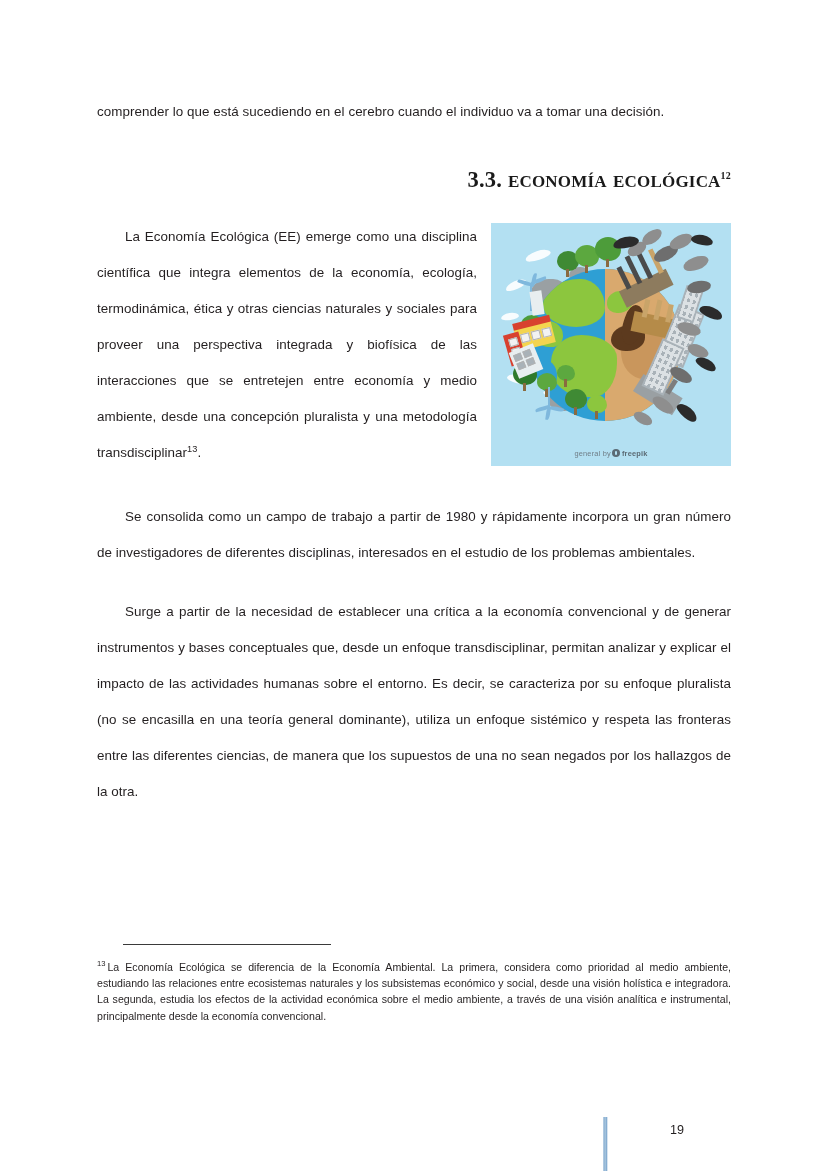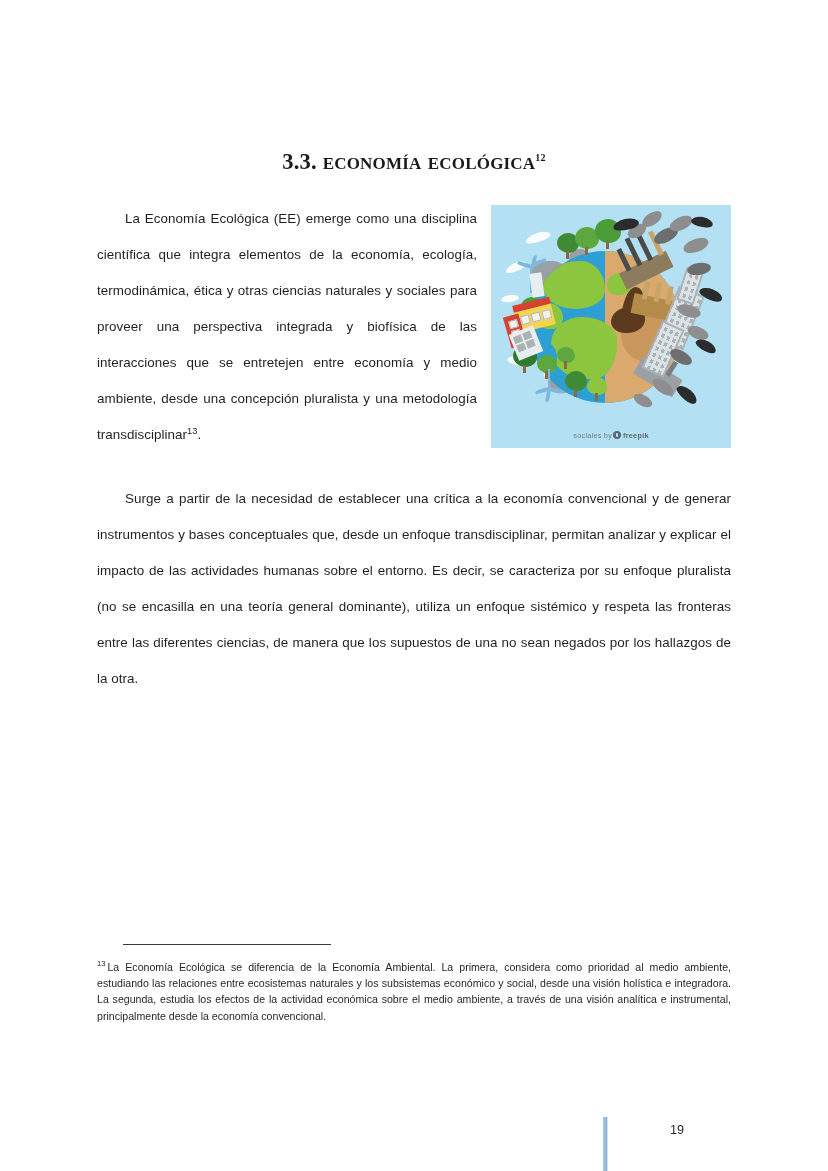--- a/index.html
+++ b/index.html
@@ -48,23 +48,23 @@
   }
 
   sup.fn-ref {
     font-size: 9.2px;
     vertical-align: super;
     line-height: 0;
   }
 
   
   .heading-wrap {
-    margin-top: 54px;
+    margin-top: 36px;
     margin-bottom: 26px;
-    text-align: center;
+    text-align: right;
   }
   .heading {
     display: inline-block;
     font-family: "Liberation Serif", serif;
     font-weight: bold;
     font-size: 22.5px;
     color: #1a1a1a;
     letter-spacing: 0.2px;
   }
   .heading .num { font-size: 22.5px; }
@@ -326,20 +326,21 @@
     z-index: 3;
   }
 </style>
 </head>
 <body>
 
 <div class="page">
 
   <div class="content">
 
+    <p class="body-par">comprender lo que está sucediendo en el cerebro cuando el individuo va a tomar una decisión.</p>
 
 
     <div class="heading-wrap">
       <span class="heading"><span class="num">3.3.</span> <span class="caps">Economía ecológica</span><sup>12</sup></span>
     </div>
 
     <div class="clearfix">
 
       <div class="fig">
         <div class="stage">
@@ -485,29 +486,30 @@
           <div class="smoke dark" style="left:178px;top:146px;width:24px;height:12px;transform:rotate(30deg);"></div>
           <div class="smoke" style="left:160px;top:176px;width:24px;height:12px;transform:rotate(36deg);"></div>
           <div class="smoke" style="left:142px;top:190px;width:20px;height:11px;transform:rotate(28deg);"></div>
 
           <div class="darkcloud" style="left:122px;top:14px;width:26px;height:11px;transform:rotate(-12deg);"></div>
           <div class="darkcloud" style="left:200px;top:12px;width:22px;height:10px;transform:rotate(10deg);"></div>
           <div class="darkcloud" style="left:208px;top:84px;width:24px;height:11px;transform:rotate(22deg);"></div>
           <div class="darkcloud" style="left:204px;top:136px;width:22px;height:10px;transform:rotate(28deg);"></div>
           <div class="darkcloud" style="left:184px;top:184px;width:24px;height:11px;transform:rotate(40deg);"></div>
 
-          <div class="watermark"><span>sociales by</span><span class="fp-mark"></span><span class="fp-name">freepik</span></div>
+          <div class="watermark"><span>general by</span><span class="fp-mark"></span><span class="fp-name">freepik</span></div>
 
         </div>
       </div>
 
       <p class="body-par indent"><span>La Economía Ecológica (EE) emerge como una disciplina científica que integra elementos de la economía, ecología, termodinámica, ética y otras ciencias naturales y sociales para proveer una perspectiva integrada y biofísica de las interacciones que se entretejen entre economía y medio ambiente, desde una concepción pluralista y una metodología transdisciplinar</span><sup class="fn-ref">13</sup><span>.</span></p>
 
     </div>
 
+    <p class="body-par indent spaced">Se consolida como un campo de trabajo a partir de 1980 y rápidamente incorpora un gran número de investigadores de diferentes disciplinas, interesados en el estudio de los problemas ambientales.</p>
     <p class="body-par indent spaced">Surge a partir de la necesidad de establecer una crítica a la economía convencional y de generar instrumentos y bases conceptuales que, desde un enfoque transdisciplinar, permitan analizar y explicar el impacto de las actividades humanas sobre el entorno. Es decir, se caracteriza por su enfoque pluralista (no se encasilla en una teoría general dominante), utiliza un enfoque sistémico y respeta las fronteras entre las diferentes ciencias, de manera que los supuestos de una no sean negados por los hallazgos de la otra.</p>
 
   </div>
 
   <div class="footnotes">
     <div class="fn-rule"></div>
     <p class="fn"><sup>13</sup><span>La Economía Ecológica se diferencia de la Economía Ambiental. La primera, considera como prioridad al medio ambiente, estudiando las relaciones entre ecosistemas naturales y los subsistemas económico y social, desde una visión holística e integradora. La segunda, estudia los efectos de la actividad económica sobre el medio ambiente, a través de una visión analítica e instrumental, principalmente desde la economía convencional.</span></p>
   </div>
 
   <div class="footer-bar"></div>

